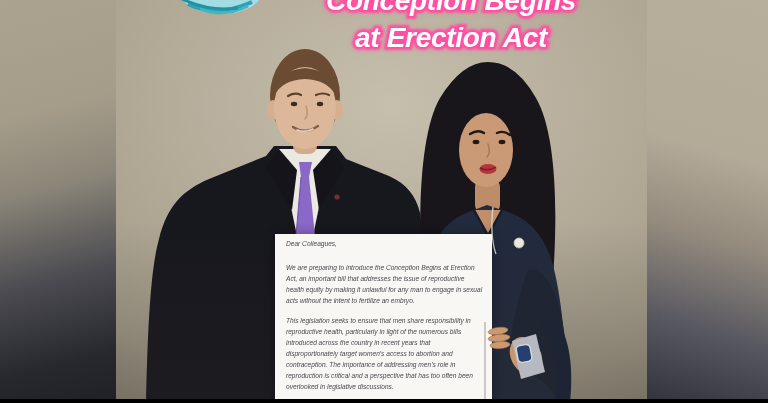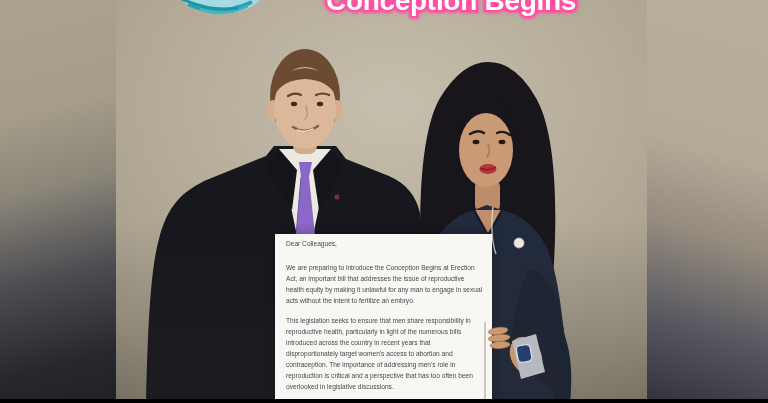--- a/index.html
+++ b/index.html
@@ -1,18 +1,18 @@
 <!DOCTYPE html>
 <html><head>
 <meta charset="utf-8">
 <style>
   html,body{margin:0;padding:0;background:#000;}
   body{width:768px;height:403px;overflow:hidden;position:relative;
        font-family:"Liberation Sans",sans-serif;}
-  .frame{position:absolute;inset:0;background:#101014;}
+  .frame{position:absolute;inset:0;background:#101014;font-style:italic;}
 
   
   .blur-left{position:absolute;left:0;top:0;width:118px;height:403px;
     background:linear-gradient(166deg,#aba28f 0%,#a59c89 28%,#8b8679 46%,#4b4b51 68%,#27282e 88%,#202127 100%);}
   .blur-right{position:absolute;left:645px;top:0;width:123px;height:403px;
     background:linear-gradient(196deg,#b7ae9c 0%,#b3aa98 38%,#948b7e 58%,#575760 80%,#31323d 100%);}
 
   
   .photo{position:absolute;left:116px;top:0;width:531px;height:403px;
     overflow:hidden;background:#b5ac9a;}
@@ -145,18 +145,22 @@
       <path d="M 10 4 Q 38 18 74 2" stroke="#2ba3b4" stroke-width="4" fill="none"></path>
       <path d="M 22 9 Q 46 18 70 6" stroke="#45b5c2" stroke-width="3" fill="none"></path>
       <path d="M 2 -2 Q 30 12 60 8" stroke="#1f93a5" stroke-width="3" fill="none"></path>
     </svg>
 
     <div class="caption">
       <div class="cap-line">
         <span class="cap-glow">Conception Begins</span>
         <span class="cap-fill">Conception Begins</span>
       </div>
+      <div class="cap-line">
+        <span class="cap-glow">at Erection Act</span>
+        <span class="cap-fill">at Erection Act</span>
+      </div>
     </div>
 
   </div>
 
   <div class="bottom-bar"></div>
 </div>
 
 </body></html>

